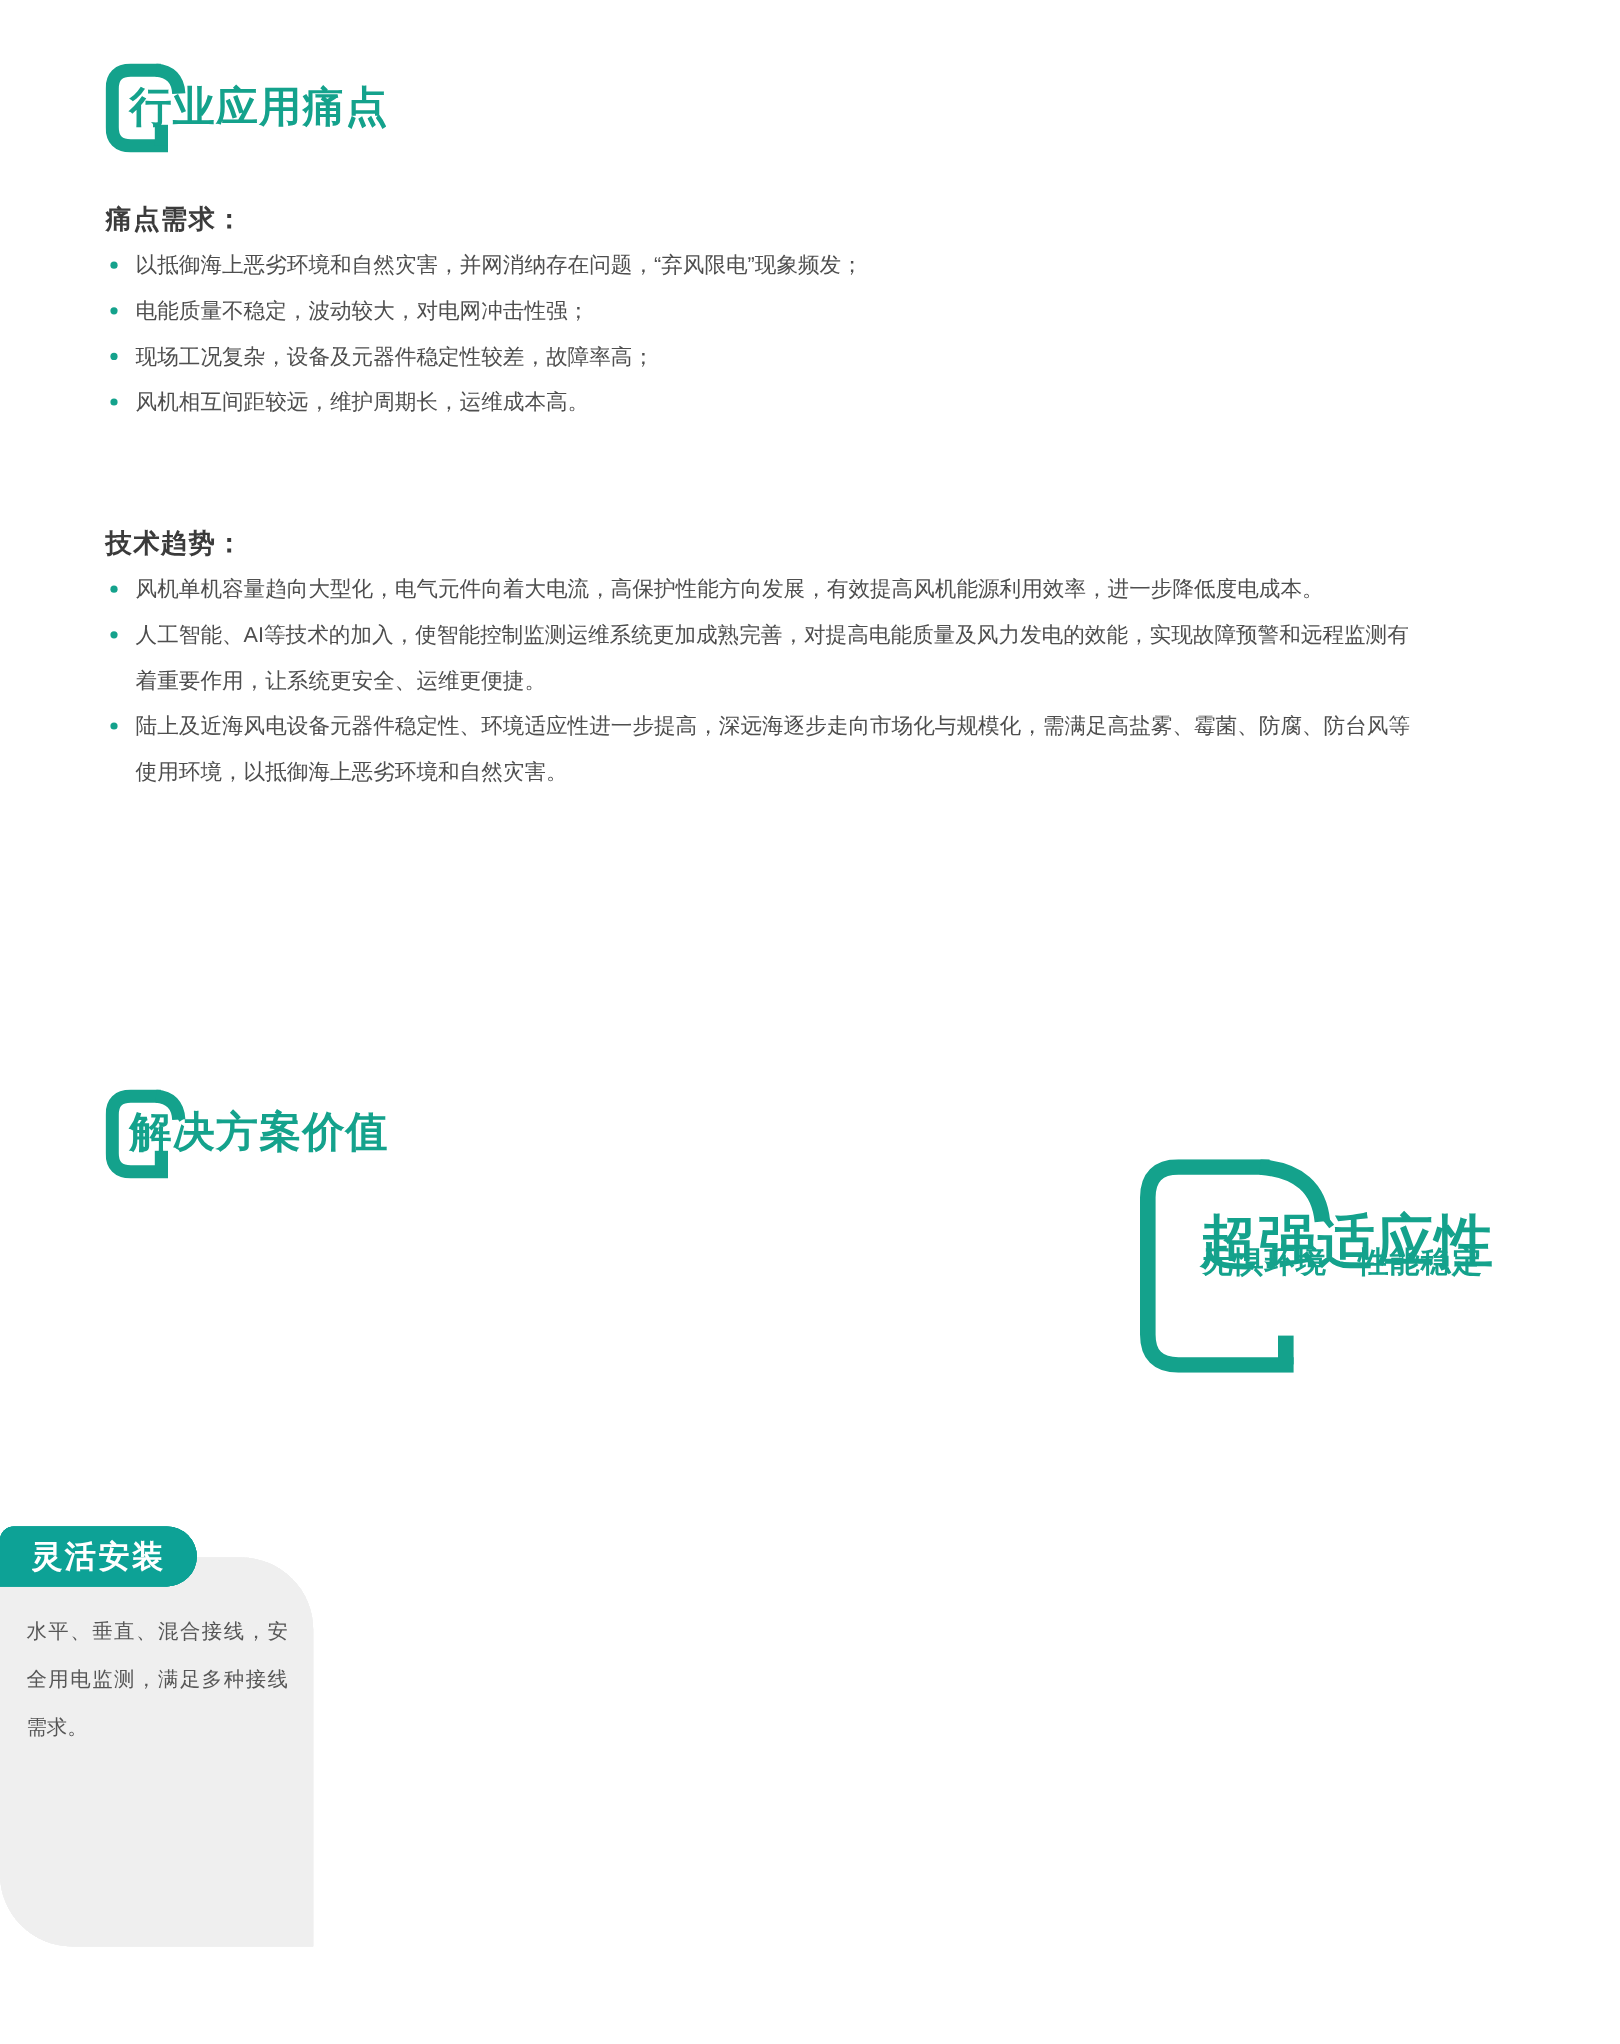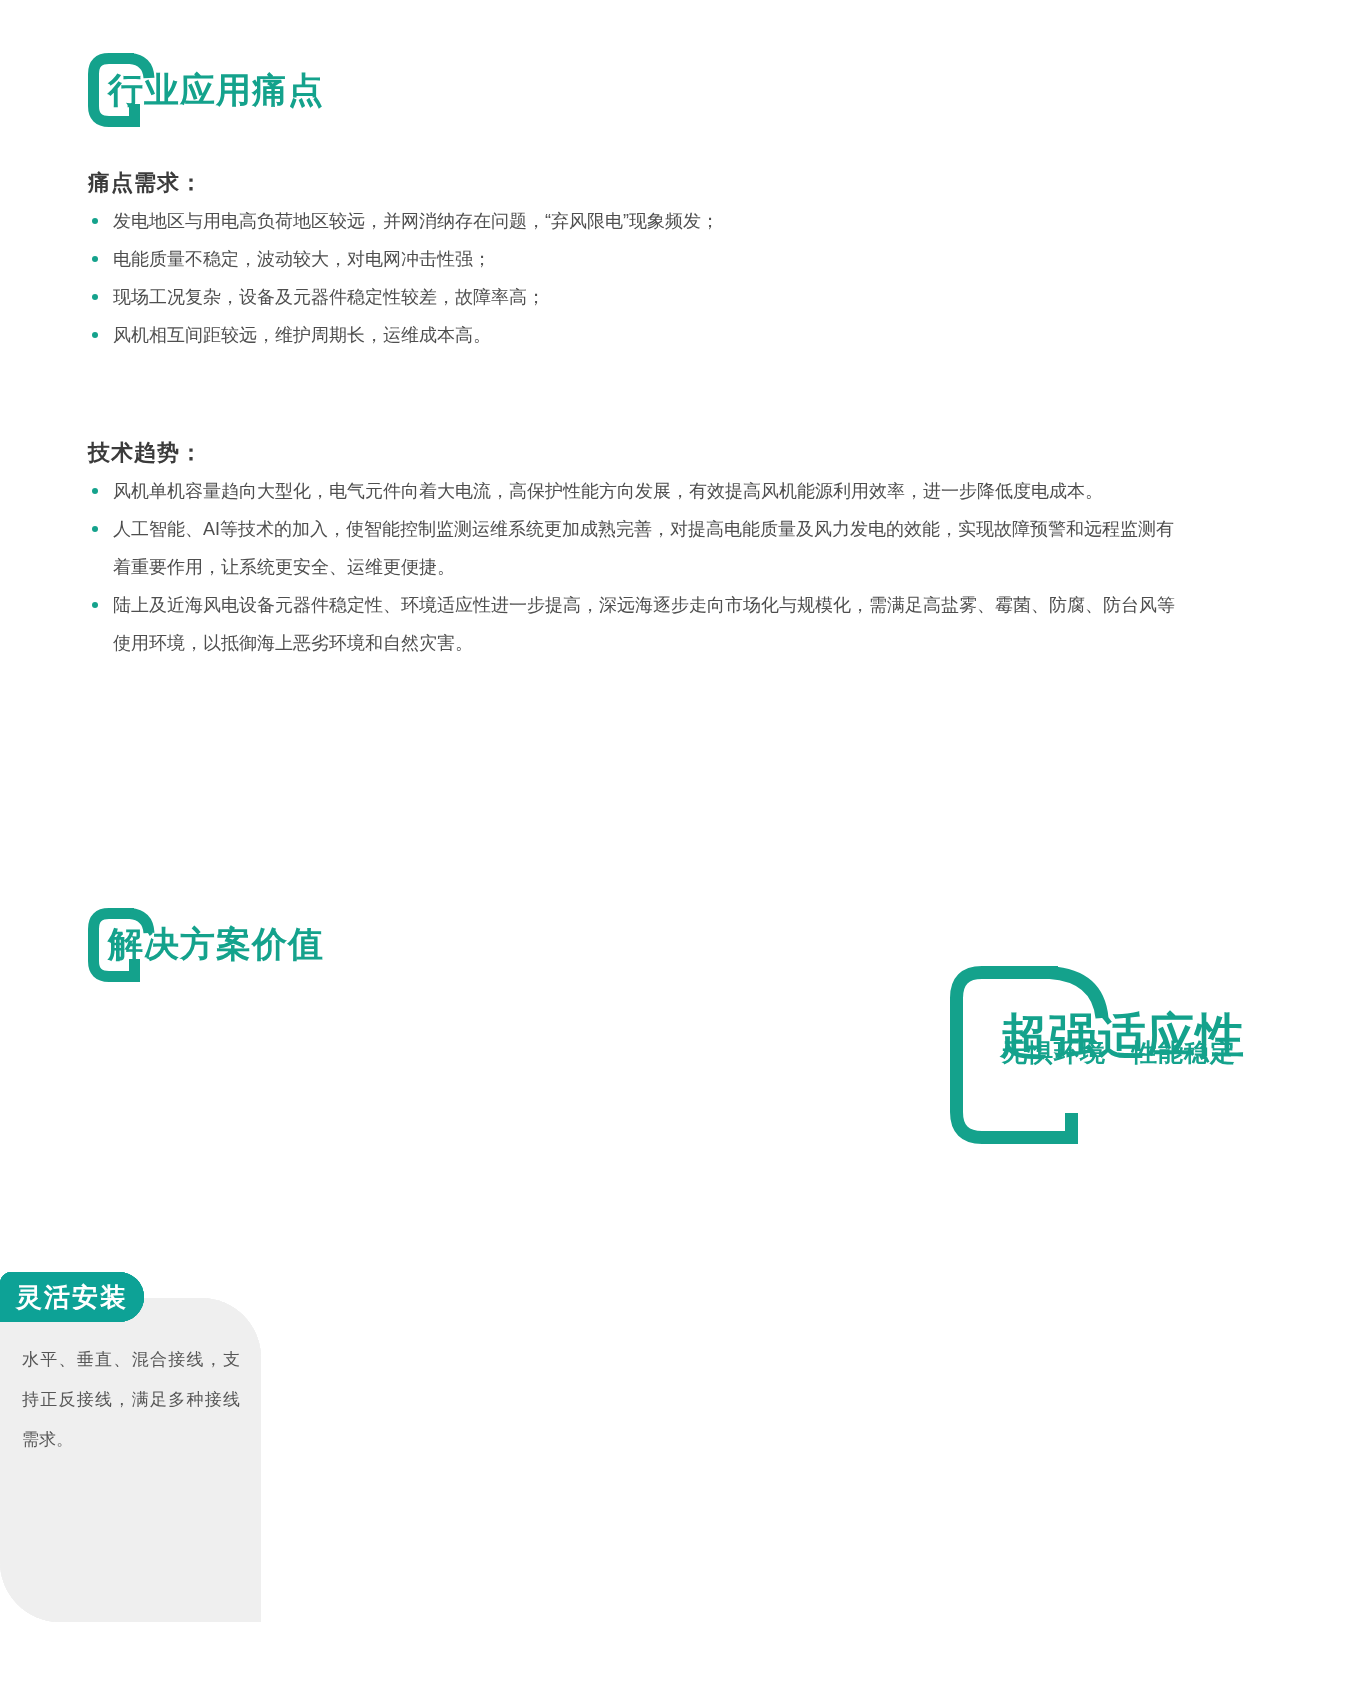--- a/index.html
+++ b/index.html
@@ -28,21 +28,21 @@
   
   .card{
     position:absolute;top:1298px;width:261px;height:324px;background:#EFEFEF;
     border-radius:0 60px 0 60px;box-sizing:border-box;padding:42px 21px 0 22px;
   }
   .card:nth-of-type(1){left:90px;}
   .card:nth-of-type(2){left:383px;}
   .card:nth-of-type(3){left:675px;}
   .card:nth-of-type(4){left:968px;}
   .badge{
-    position:absolute;top:1272px;height:50px;line-height:50px;padding:0 16px;
+    position:absolute;top:1272px;height:50px;line-height:50px;padding:0 26px;
     background:#0DA296;color:#ffffff;font-size:26px;font-weight:bold;letter-spacing:2px;
     border-radius:12px 26px 26px 0;white-space:nowrap;
   }
   .badge:nth-of-type(5){left:112px;}
   .badge:nth-of-type(6){left:405px;}
   .badge:nth-of-type(7){left:697px;}
   .badge:nth-of-type(8){left:990px;}
   .card-body{font-size:17px;line-height:40px;color:#565656;text-align:justify;}
 </style>
 </head>
@@ -55,21 +55,21 @@
     <path d="M42 5.5 Q60 7 61 25" stroke="#14A28C" stroke-width="11" fill="none"></path>
     <rect x="41" y="51" width="11" height="17" fill="#14A28C"></rect>
   </svg>
   <div class="sec-title" style="top:72px">行业应用痛点</div>
 
   <div class="blk-label" style="top:168px">痛点需求：</div>
 
   <div class="blist" style="top:202px">
     <div class="bullet-row">
       <span class="dot"></span>
-      <span class="bullet-text">发电地区与用电高负荷地区较远，并网消纳存在问题，“弃风限电”现象频发；</span>
+      <span class="bullet-text">以抵御海上恶劣环境和自然灾害，并网消纳存在问题，“弃风限电”现象频发；</span>
     </div>
     <div class="bullet-row">
       <span class="dot"></span>
       <span class="bullet-text">电能质量不稳定，波动较大，对电网冲击性强；</span>
     </div>
     <div class="bullet-row">
       <span class="dot"></span>
       <span class="bullet-text">现场工况复杂，设备及元器件稳定性较差，故障率高；</span>
     </div>
     <div class="bullet-row">
@@ -114,21 +114,21 @@
   <div class="card">
     <div class="card-body">全电压 AC400V-AC1500V 覆盖，AC1500V 可实现 50kA 短路分断能力，领先的气流加速跑弧道以及电弧调控技术，更快熄灭高电压电弧。</div>
   </div>
   <div class="card">
     <div class="card-body">特有“零飞弧”设计，避免电弧逸出对设备造成损害，减小柜体设计空间；多工况特殊环境模拟试验室，更贴合实际使用工况，减少故障率，产品运行更稳定。</div>
   </div>
   <div class="card">
     <div class="card-body">支持多种通讯方式，可实现监控电力与运行能耗、设备运维管理、环境监测、安全用电监测、设备 AI 智能诊断等。</div>
   </div>
   <div class="card">
-    <div class="card-body">水平、垂直、混合接线，支持正反接线，满足多种接线需求。</div>
+    <div class="card-body">水平、垂直、混合接线，安全用电监测，满足多种接线需求。</div>
   </div>
 
   <div class="badge">超强灭弧</div>
   <div class="badge">安全稳定</div>
   <div class="badge">智能运维</div>
   <div class="badge">灵活安装</div>
 
 </div>
 
 </body></html>

